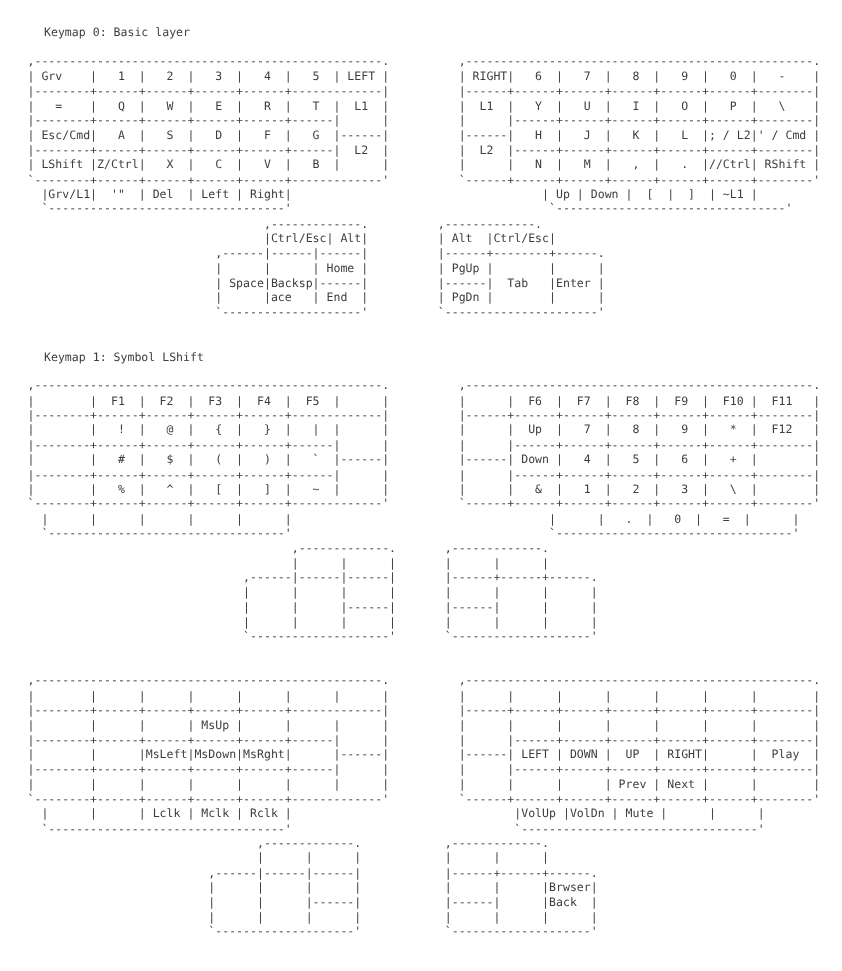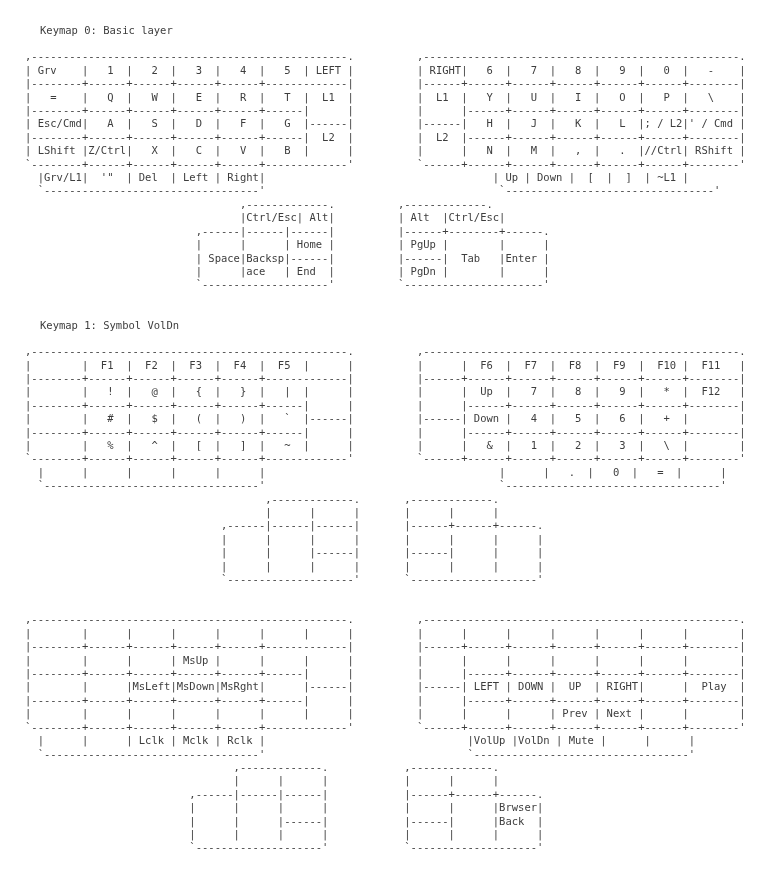--- a/index.html
+++ b/index.html
@@ -58,21 +58,21 @@
                                   ,-------------.          ,-------------.
                                   |Ctrl/Esc| Alt|          | Alt  |Ctrl/Esc|
                            ,------|------|------|          |------+--------+------.
                            |      |      | Home |          | PgUp |        |      |
                            | Space|Backsp|------|          |------|  Tab   |Enter |
                            |      |ace   | End  |          | PgDn |        |      |
                            `--------------------'          `----------------------'</pre>
   </div>
 
   <div class="km-section">
-    <div class="km-title">Keymap 1: Symbol VolDn</div>
+    <div class="km-title">Keymap 1: Symbol LShift</div>
     <pre class="km-ascii">,--------------------------------------------------.          ,--------------------------------------------------.
 |        |  F1  |  F2  |  F3  |  F4  |  F5  |      |          |      |  F6  |  F7  |  F8  |  F9  |  F10 |  F11   |
 |--------+------+------+------+------+-------------|          |------+------+------+------+------+------+--------|
 |        |   !  |   @  |   {  |   }  |   |  |      |          |      |  Up  |   7  |   8  |   9  |   *  |  F12   |
 |--------+------+------+------+------+------|      |          |      |------+------+------+------+------+--------|
 |        |   #  |   $  |   (  |   )  |   `  |------|          |------| Down |   4  |   5  |   6  |   +  |        |
 |--------+------+------+------+------+------|      |          |      |------+------+------+------+------+--------|
 |        |   %  |   ^  |   [  |   ]  |   ~  |      |          |      |   &amp;  |   1  |   2  |   3  |   \  |        |
 `--------+------+------+------+------+-------------'          `------+------+------+------+------+------+--------'
   |      |      |      |      |      |                                     |      |   .  |   0  |   =  |      |

